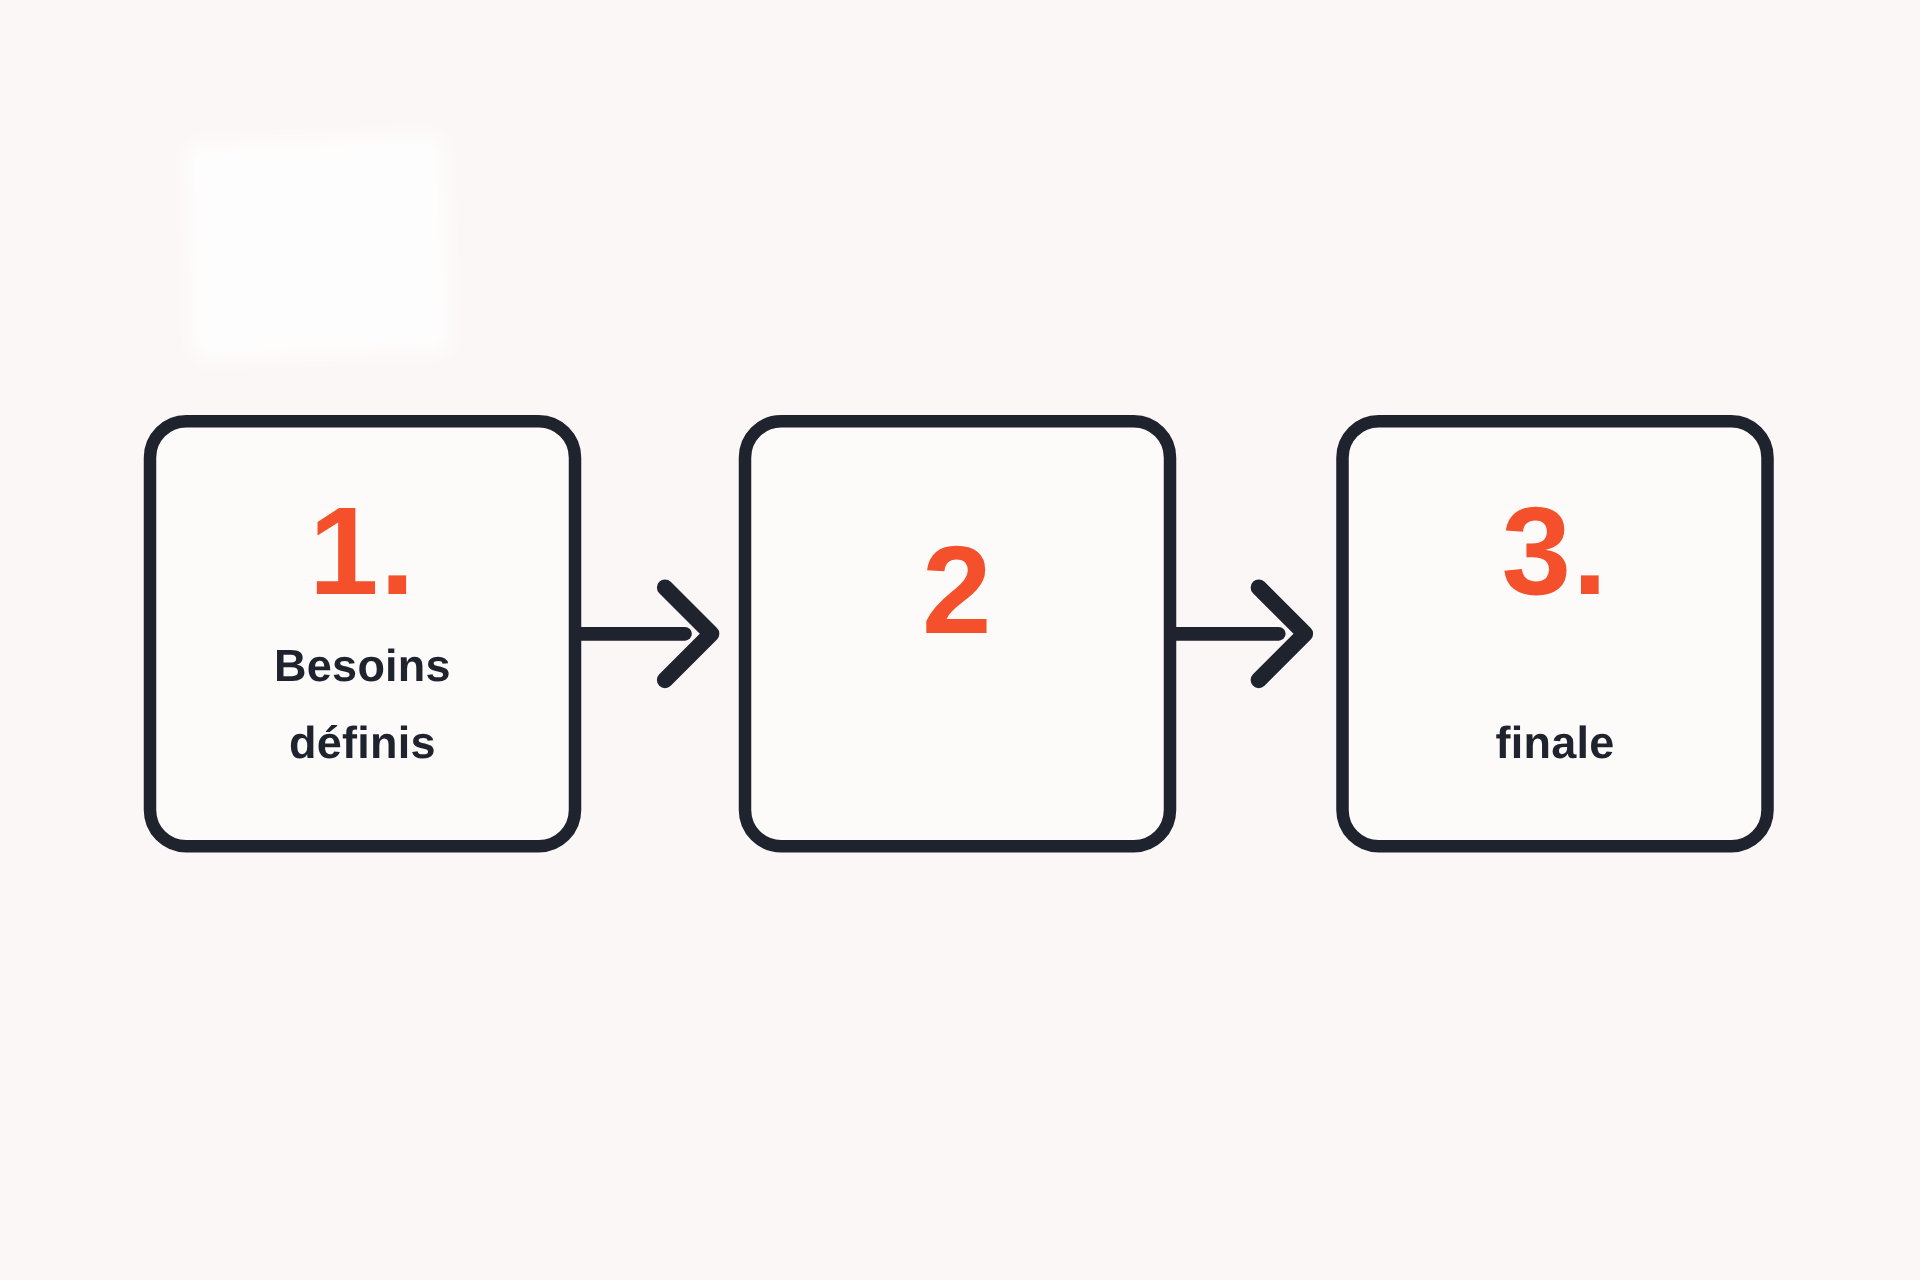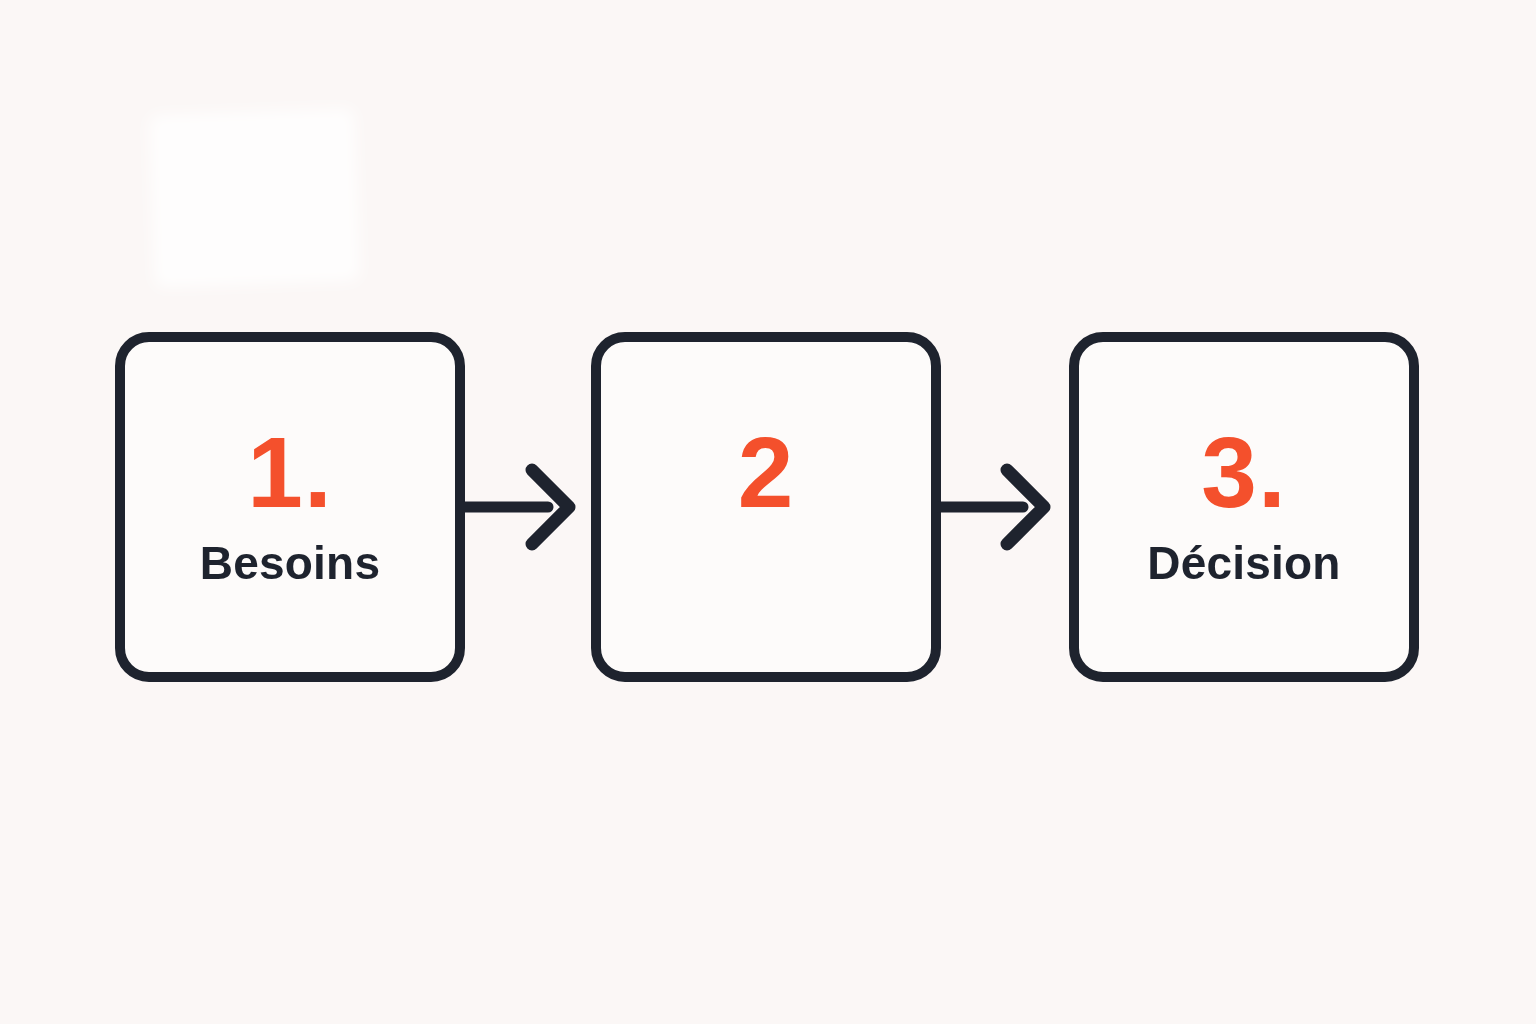--- a/index.html
+++ b/index.html
@@ -44,21 +44,21 @@
   .step-3 { left: 1069px; }
   .num {
     color: var(--accent);
     font-size: 100px;
     line-height: 102px;
     font-weight: 700;
     letter-spacing: 1px;
   }
   .label {
     color: var(--ink);
-    font-size: 46px;
+    font-size: 36px;
     line-height: 61px;
     font-weight: 700;
     letter-spacing: 0.2px;
   }
   .arrow {
     position: absolute;
     top: 447px;
     width: 118px; height: 120px;
   }
   .arrow-1 { left: 462px; }
@@ -73,20 +73,21 @@
 </style>
 </head>
 <body>
 
 <div class="smudge"></div>
 
 <div class="step step-1">
   <div class="num">1.</div>
   <div class="label">
     <span>Besoins</span><br>
+    <span>définis</span>
   </div>
 </div>
 
 <div class="arrow arrow-1">
   <svg viewBox="0 0 118 120" xmlns="http://www.w3.org/2000/svg">
     <line x1="2" y1="60" x2="86" y2="60" stroke-width="11"></line>
     <path d="M 70 23 L 107 60 L 70 97" stroke-width="13"></path>
   </svg>
 </div>
 
@@ -100,15 +101,16 @@
 <div class="arrow arrow-2">
   <svg viewBox="0 0 118 120" xmlns="http://www.w3.org/2000/svg">
     <line x1="2" y1="60" x2="86" y2="60" stroke-width="11"></line>
     <path d="M 70 23 L 107 60 L 70 97" stroke-width="13"></path>
   </svg>
 </div>
 
 <div class="step step-3">
   <div class="num">3.</div>
   <div class="label">
-    <span>Décision</span><br>
+    <br>
+    <span>finale</span>
   </div>
 </div>
 
 </body></html>

